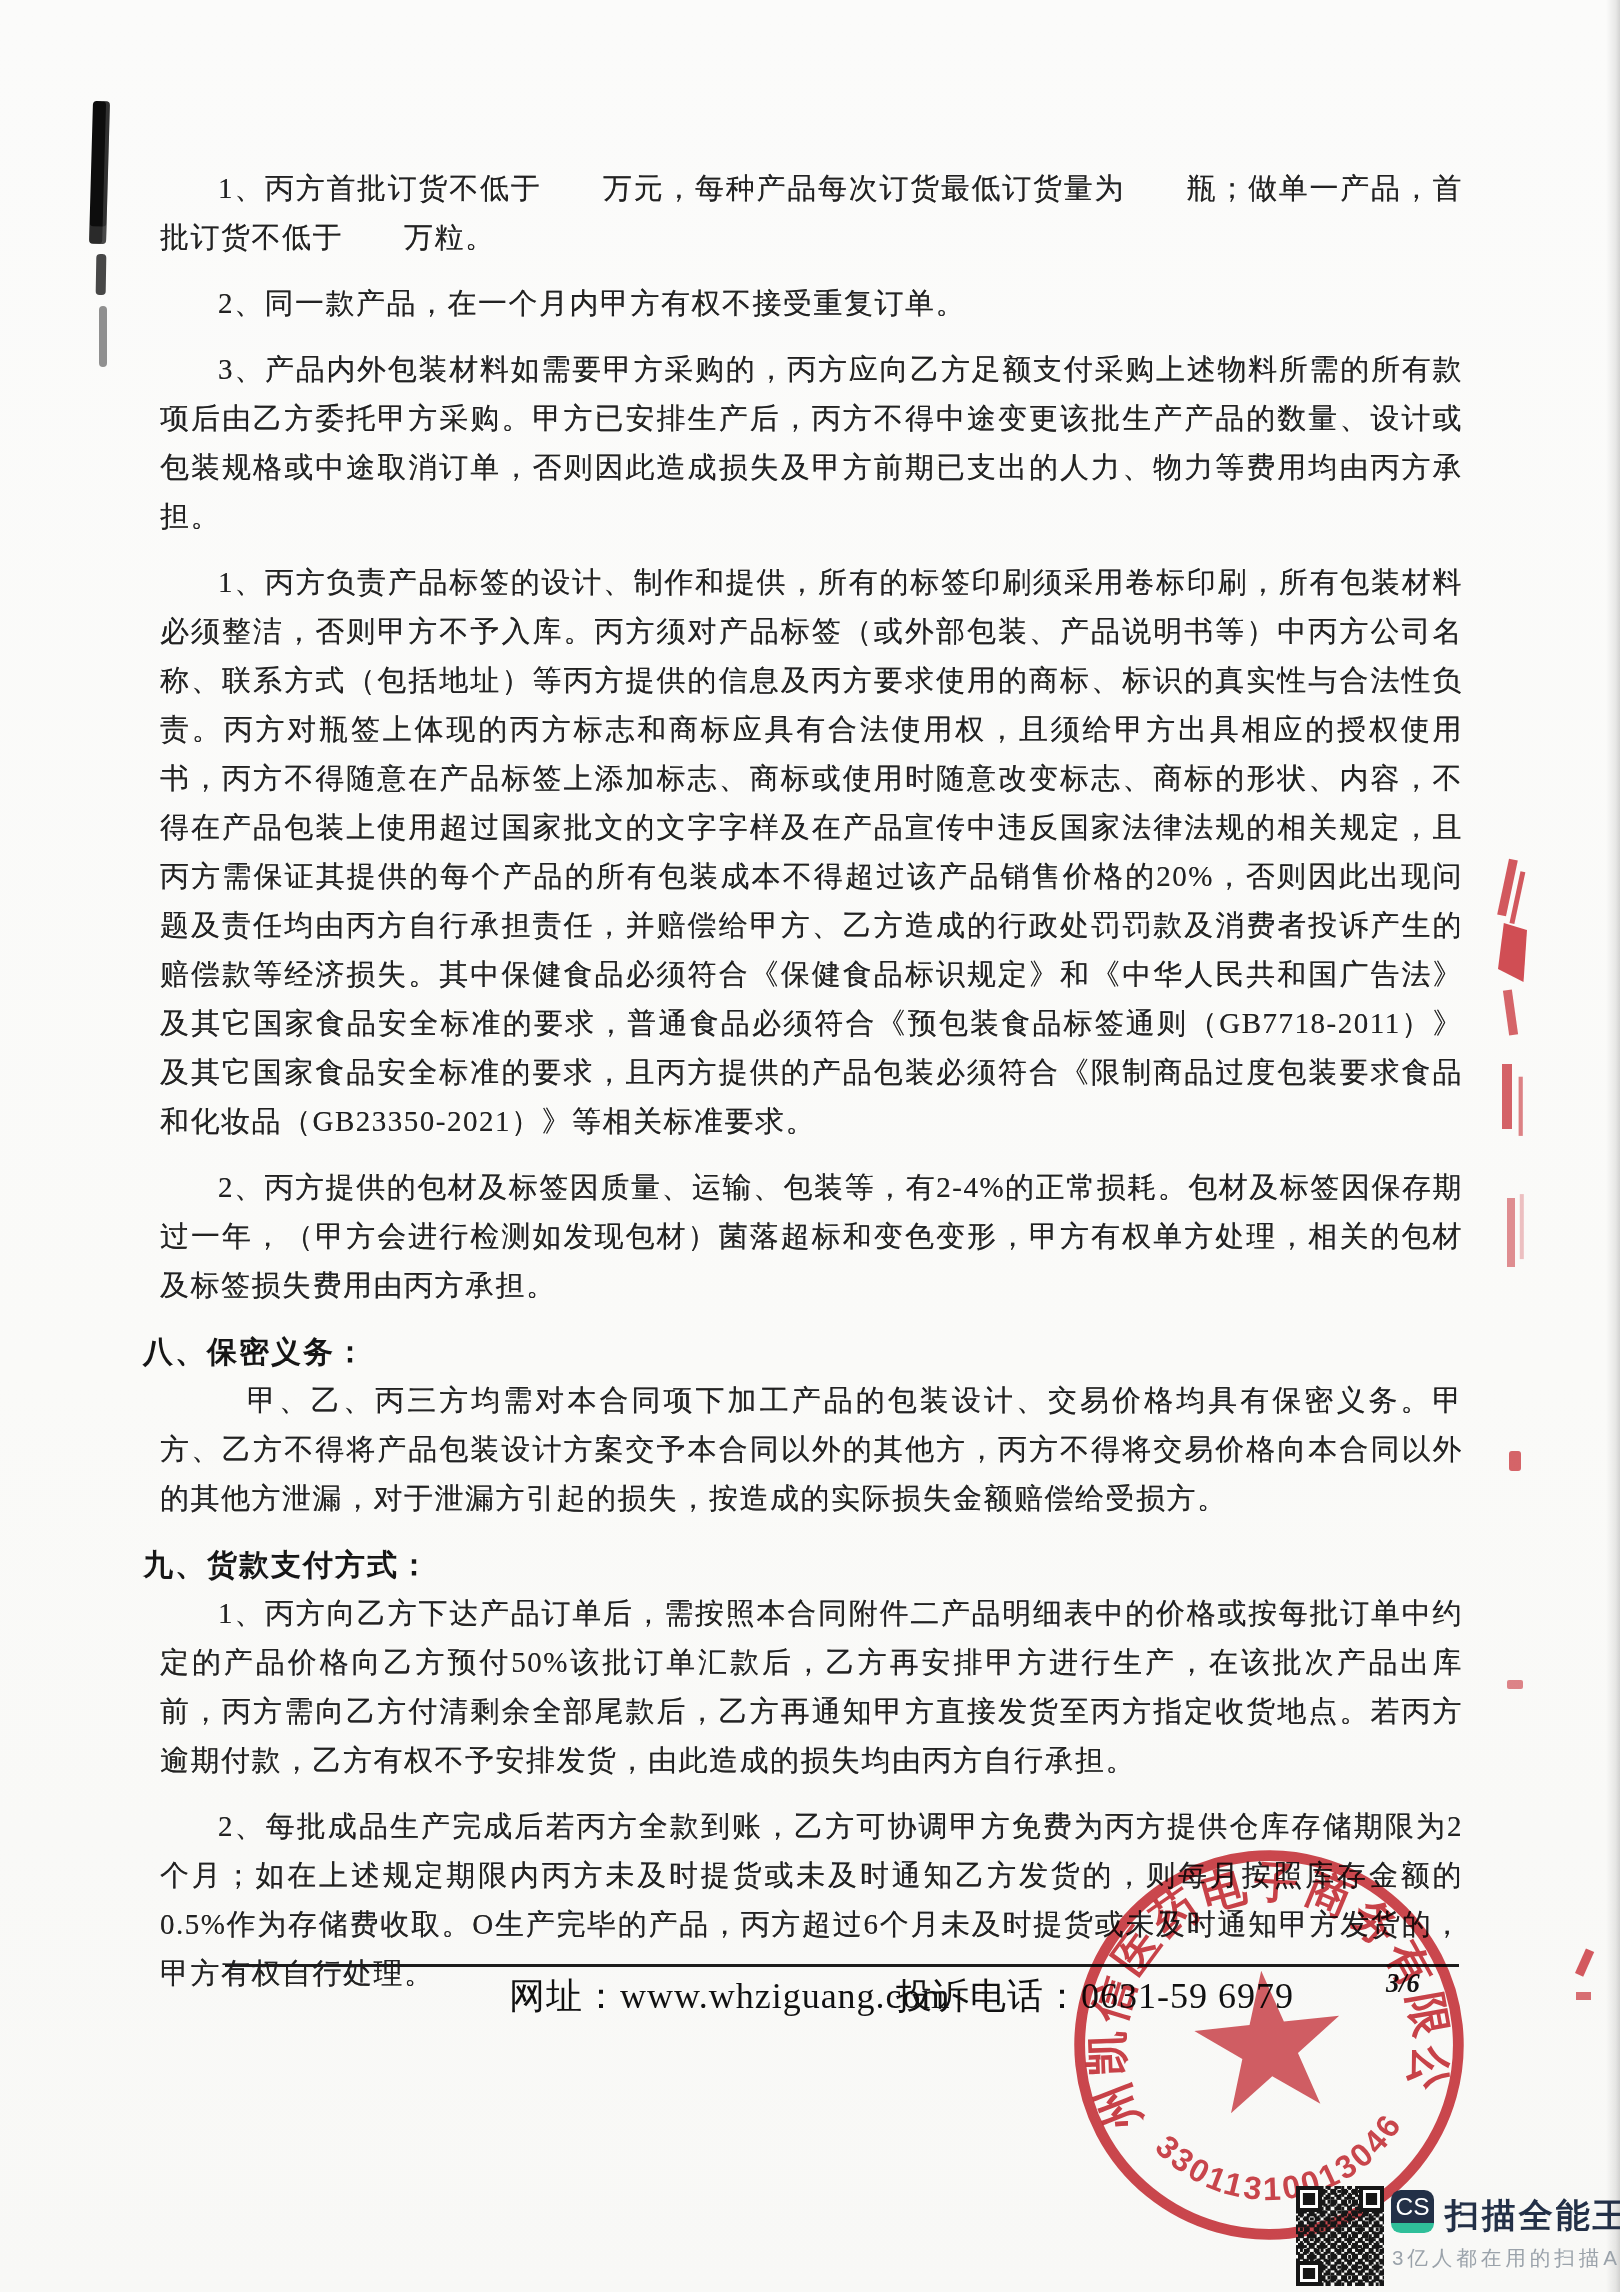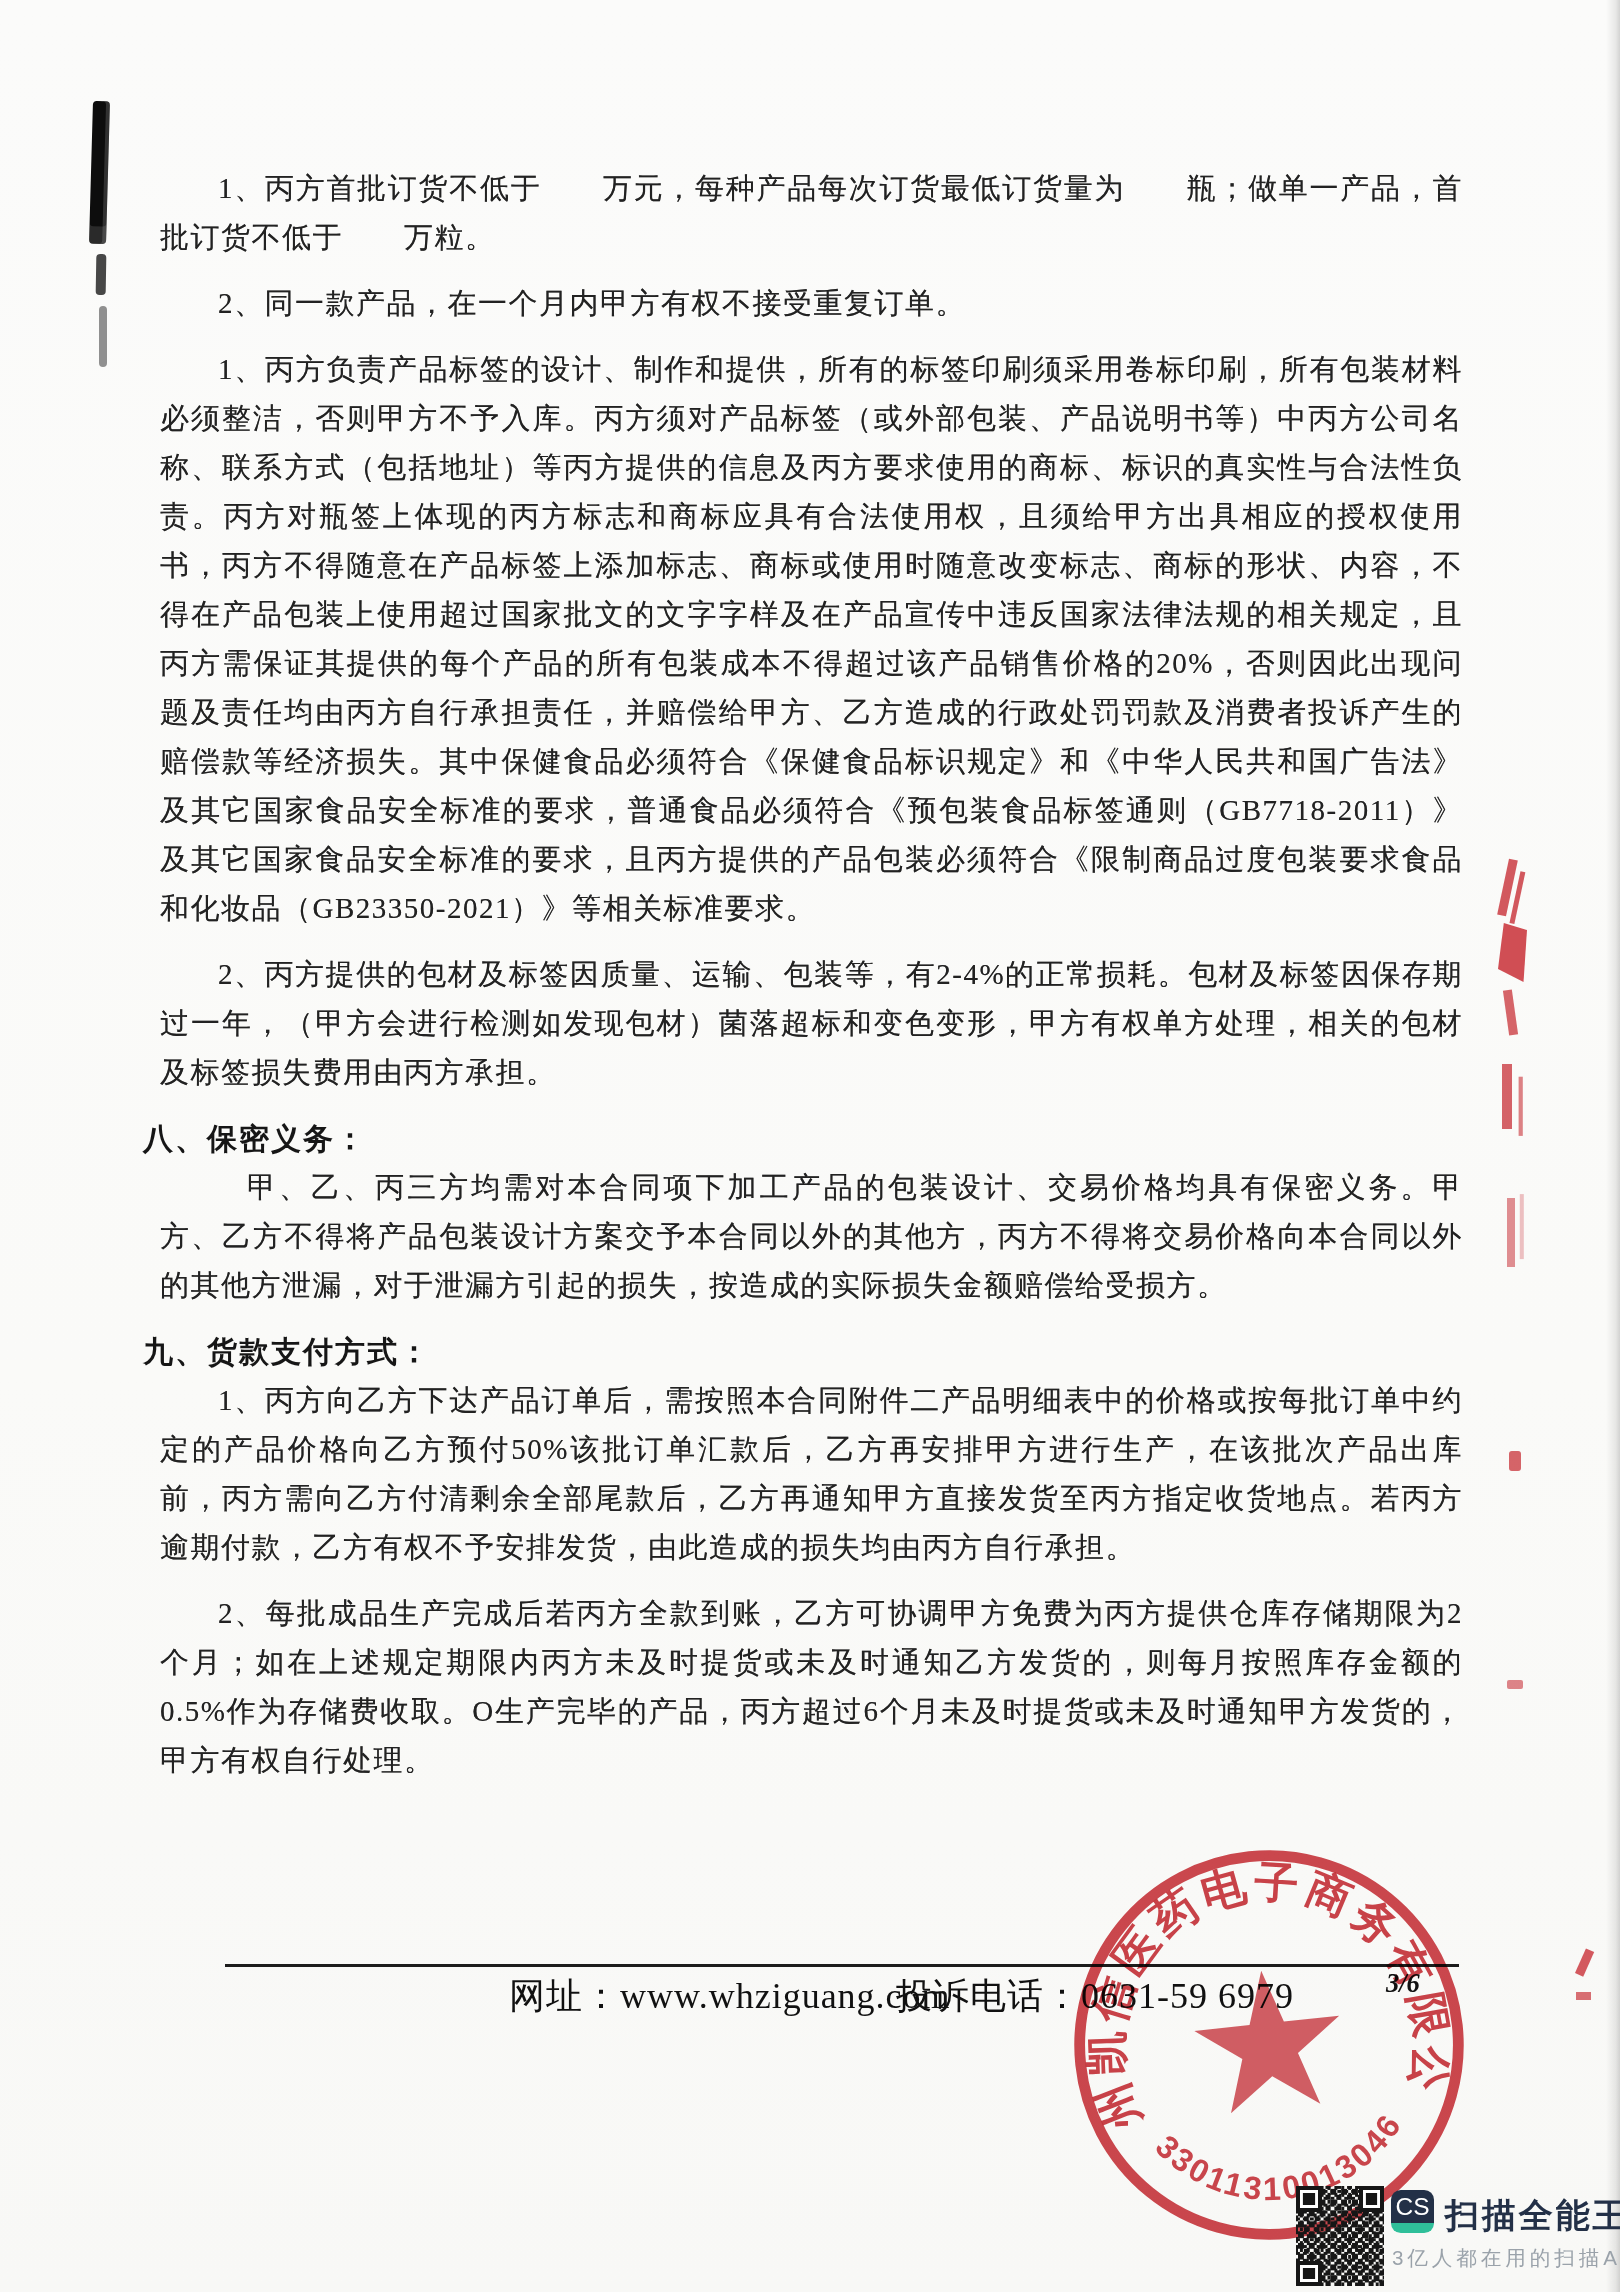--- a/index.html
+++ b/index.html
@@ -88,20 +88,21 @@
 
   <div class="streak s1"></div>
   <div class="streak s2"></div>
   <div class="streak s3"></div>
 
   <div class="doc">
 
     <section>
       <p>1、丙方首批订货不低于　　万元，每种产品每次订货最低订货量为　　瓶；做单一产品，首批订货不低于　　万粒。</p>
       <p>2、同一款产品，在一个月内甲方有权不接受重复订单。</p>
+      <p>3、产品内外包装材料如需要甲方采购的，丙方应向乙方足额支付采购上述物料所需的所有款项后由乙方委托甲方采购。甲方已安排生产后，丙方不得中途变更该批生产产品的数量、设计或包装规格或中途取消订单，否则因此造成损失及甲方前期已支出的人力、物力等费用均由丙方承担。</p>
     </section>
 
     <section>
       <p>1、丙方负责产品标签的设计、制作和提供，所有的标签印刷须采用卷标印刷，所有包装材料必须整洁，否则甲方不予入库。丙方须对产品标签（或外部包装、产品说明书等）中丙方公司名称、联系方式（包括地址）等丙方提供的信息及丙方要求使用的商标、标识的真实性与合法性负责。丙方对瓶签上体现的丙方标志和商标应具有合法使用权，且须给甲方出具相应的授权使用书，丙方不得随意在产品标签上添加标志、商标或使用时随意改变标志、商标的形状、内容，不得在产品包装上使用超过国家批文的文字字样及在产品宣传中违反国家法律法规的相关规定，且丙方需保证其提供的每个产品的所有包装成本不得超过该产品销售价格的20%，否则因此出现问题及责任均由丙方自行承担责任，并赔偿给甲方、乙方造成的行政处罚罚款及消费者投诉产生的赔偿款等经济损失。其中保健食品必须符合《保健食品标识规定》和《中华人民共和国广告法》及其它国家食品安全标准的要求，普通食品必须符合《预包装食品标签通则（GB7718-2011）》及其它国家食品安全标准的要求，且丙方提供的产品包装必须符合《限制商品过度包装要求食品和化妆品（GB23350-2021）》等相关标准要求。</p>
       <p>2、丙方提供的包材及标签因质量、运输、包装等，有2-4%的正常损耗。包材及标签因保存期过一年，（甲方会进行检测如发现包材）菌落超标和变色变形，甲方有权单方处理，相关的包材及标签损失费用由丙方承担。</p>
     </section>
 
     <section>
       <h2>八、保密义务：</h2>
       <p class="indent-3">甲、乙、丙三方均需对本合同项下加工产品的包装设计、交易价格均具有保密义务。甲方、乙方不得将产品包装设计方案交予本合同以外的其他方，丙方不得将交易价格向本合同以外的其他方泄漏，对于泄漏方引起的损失，按造成的实际损失金额赔偿给受损方。</p>

